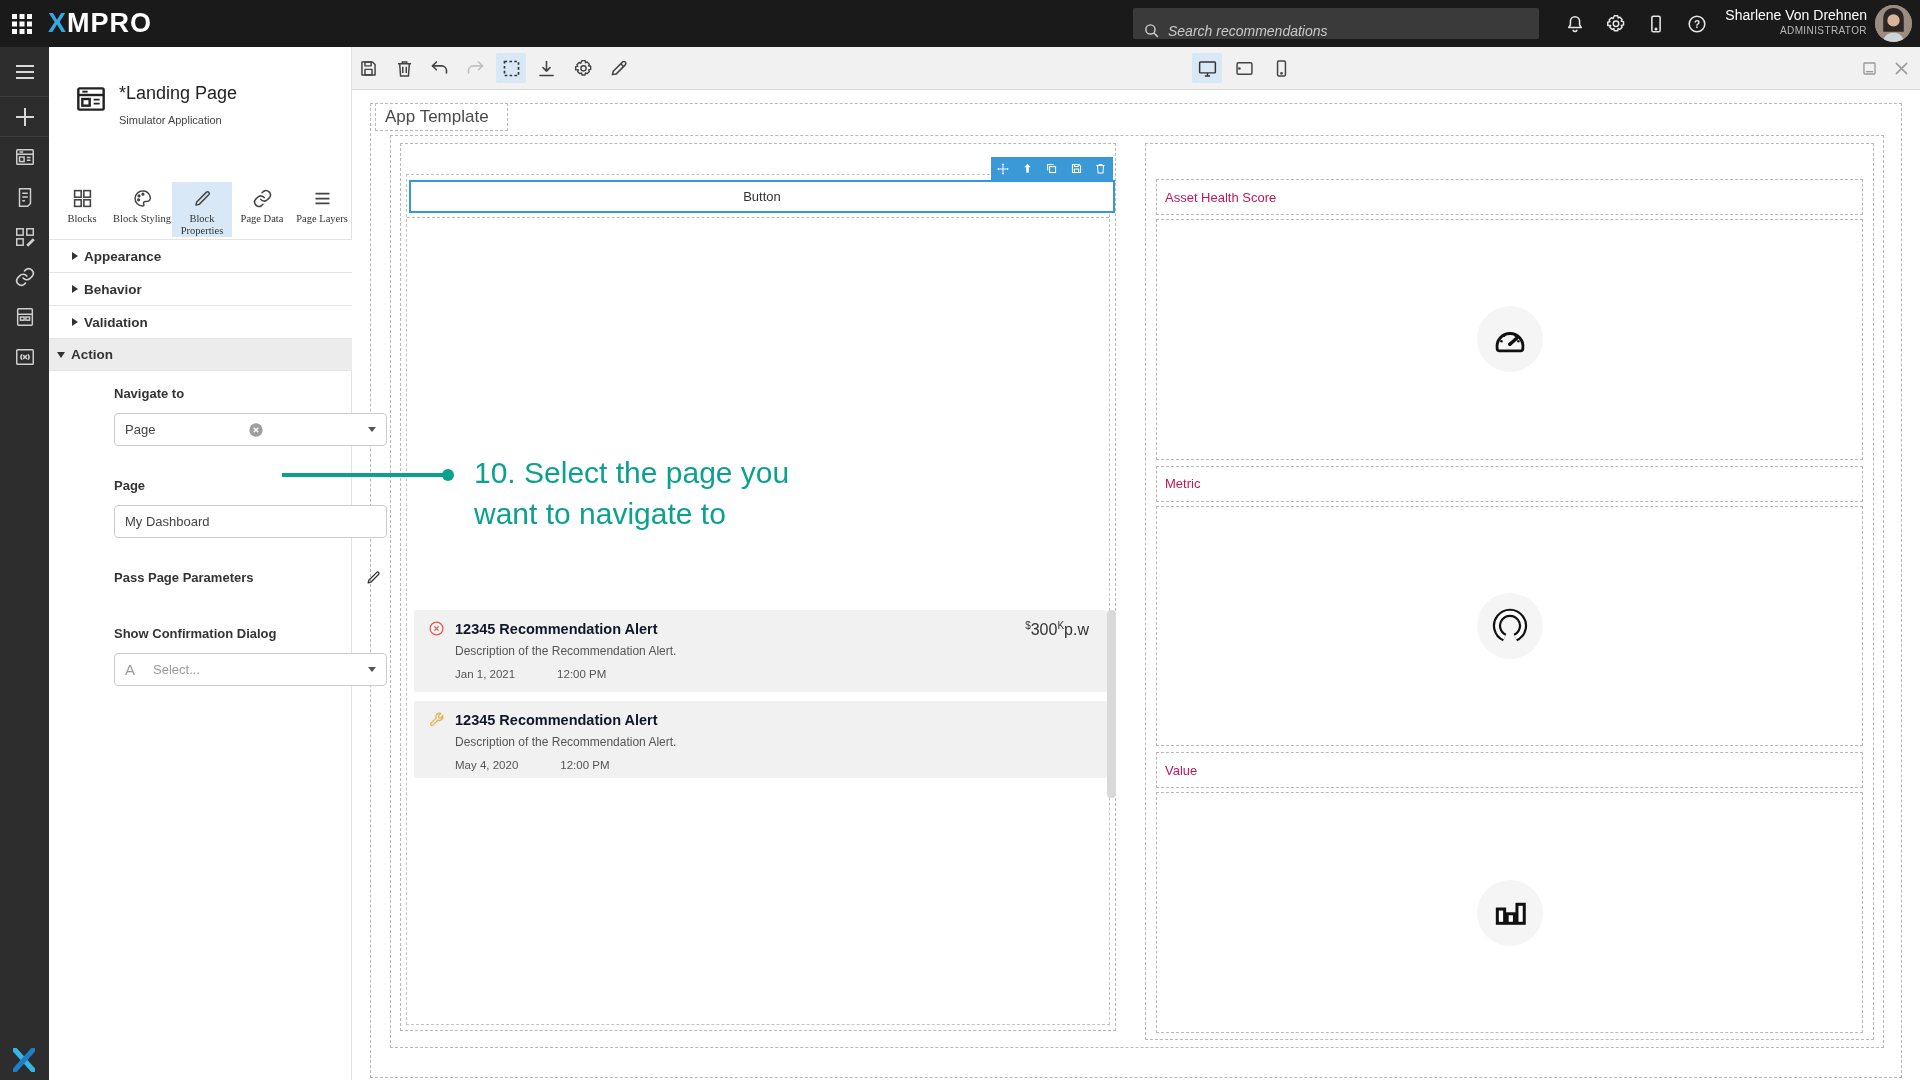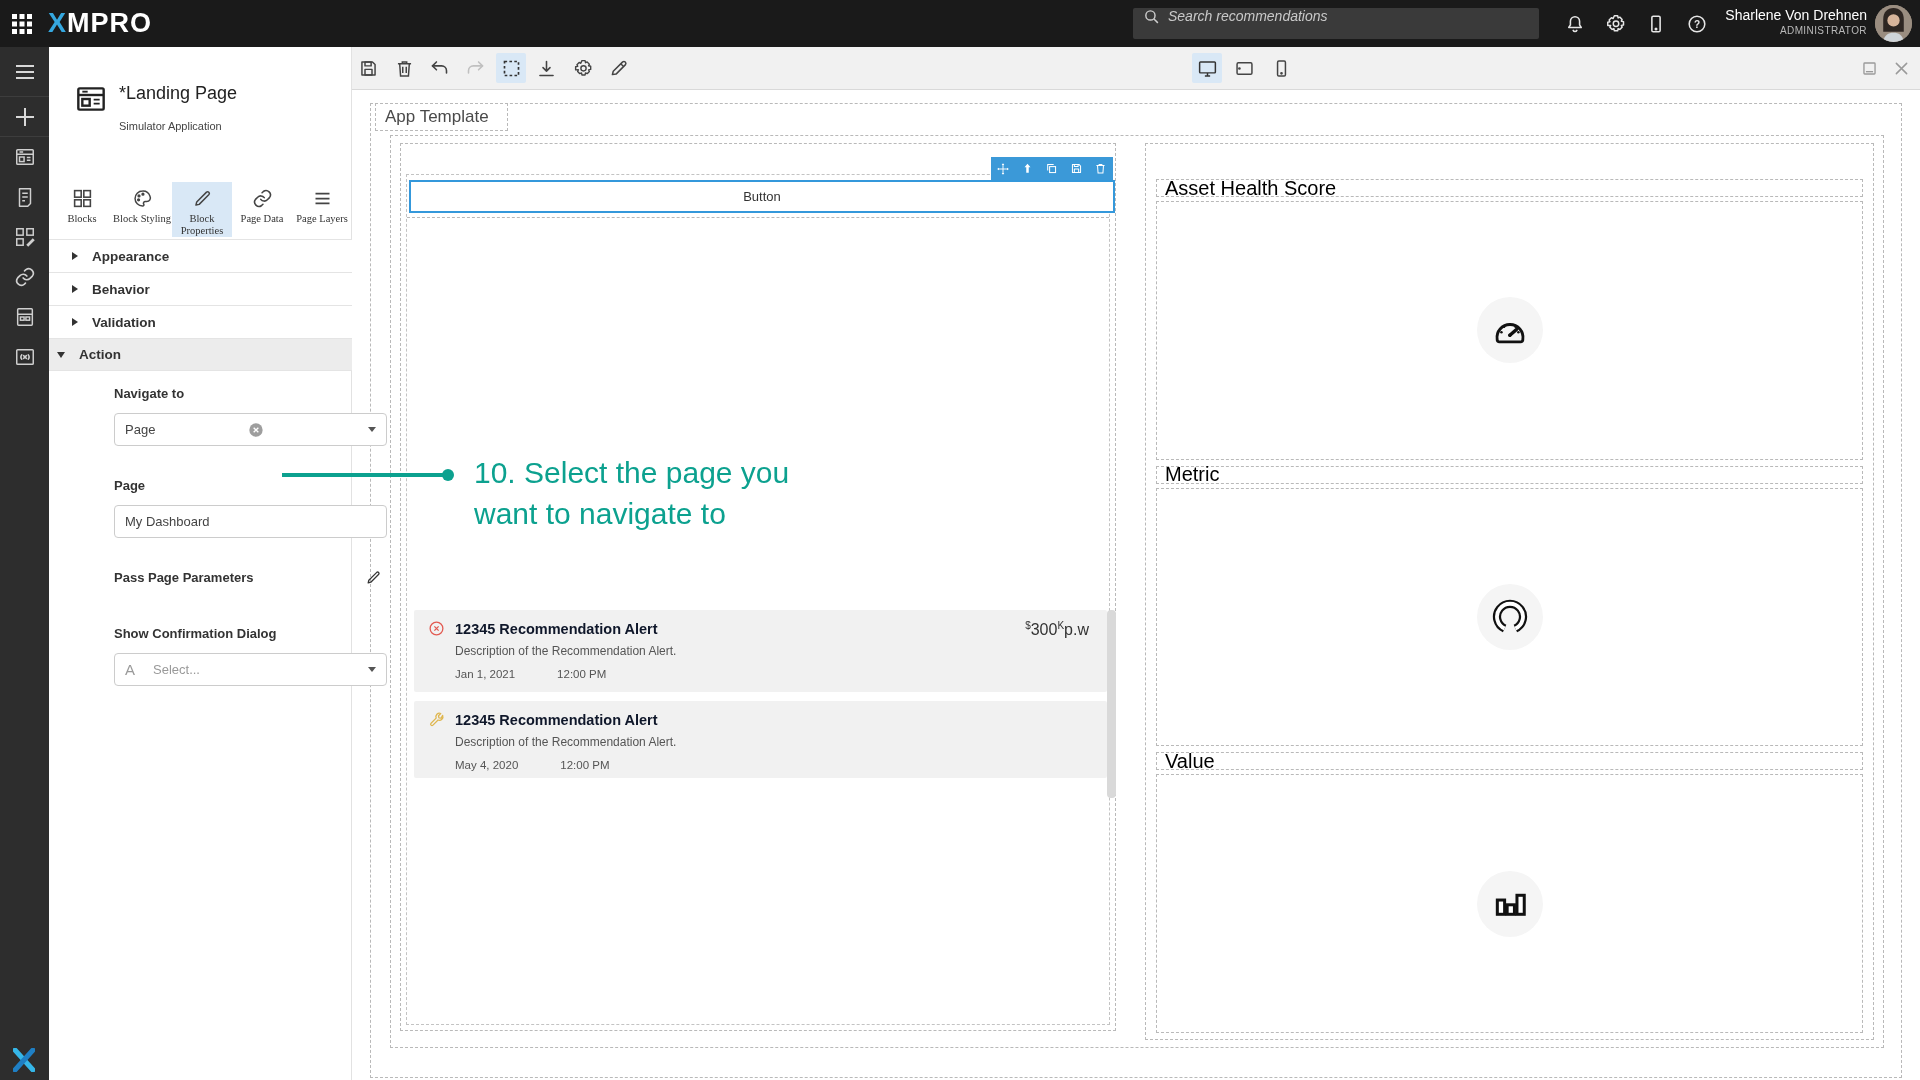--- a/index.html
+++ b/index.html
@@ -6,47 +6,47 @@
   html,body { width:1920px; height:1080px; }
   body { font-family: "Liberation Sans", sans-serif; overflow: hidden; background:#fff; }
   #app { position:relative; width:1920px; height:1080px; }
   svg { display:block; }
 
   
   .topbar { position:absolute; left:0; top:0; width:1920px; height:47px; background:#1a1a1a; z-index:30; }
   .waffle { position:absolute; left:10px; top:12px; width:24px; height:24px; cursor:pointer; }
   .logo { position:absolute; left:48px; top:8px; font-size:27px; font-weight:bold; letter-spacing:1px; color:#fff; }
   .logo .x1 { color:#35a8e0; }
-  .searchbox { position:absolute; left:1133px; top:8px; width:406px; height:31px; background:#3a3a3a; border-radius:2px; display:flex; align-items:flex-start; padding:0 10px; }
+  .searchbox { position:absolute; left:1133px; top:8px; width:406px; height:31px; background:#3a3a3a; border-radius:2px; display:flex; align-items:flex-end; padding:0 10px; }
   .searchbox input { flex:1; background:transparent; border:none; outline:none; color:#e8e8e8; font-size:14px; font-style:italic; font-family:"Liberation Sans",sans-serif; margin-left:8px; }
   .searchbox input::placeholder { color:#c9c9c9; font-style:italic; }
   .tb-icon { position:absolute; top:13px; width:22px; height:22px; cursor:pointer; }
   .userblock { position:absolute; right:53px; top:6px; text-align:right; color:#fff; }
   .userblock .uname { font-size:14px; line-height:19px; }
   .userblock .urole { font-size:10px; color:#b9b9b9; letter-spacing:.4px; }
   .avatar { position:absolute; right:8px; top:5px; width:37px; height:37px; border-radius:50%; overflow:hidden; background:#8e8478; cursor:pointer; }
 
   
   .rail { position:absolute; left:0; top:47px; bottom:0; width:49px; background:#2d2d2d; z-index:25; }
   .rail-btn { width:49px; height:40px; display:flex; align-items:center; justify-content:center; cursor:pointer; }
   .rail-sep { border-bottom:1px solid #3d3d3d; }
   .rail-x { position:absolute; left:13px; bottom:8px; width:22px; height:24px; }
 
   
   .panel { position:absolute; left:49px; top:47px; bottom:0; width:303px; background:#fff; z-index:20; border-right:1px solid #e2e2e2; }
   .panel-head { position:absolute; left:26px; top:36px; display:flex; gap:12px; }
   .panel-title { font-size:18px; color:#222; }
-  .panel-sub { font-size:11px; color:#444; margin-top:16px; }
+  .panel-sub { font-size:11px; color:#444; margin-top:10px; }
   .tabs { position:absolute; left:3px; top:135px; width:300px; height:55px; display:flex; }
   .tab { width:60px; height:55px; display:flex; flex-direction:column; align-items:center; padding-top:6px; cursor:pointer;font-family:Liberation Serif, serif; }
   .tab.sel { background:#d9e8f6; }
   .tab-label { font-size:10.5px; color:#333; text-align:center; line-height:12px; margin-top:4px; }
   .acc { position:absolute; left:0; width:303px; height:33px; border-top:1px solid #e4e4e4; display:flex; align-items:center; padding-left:23px; cursor:pointer; background:#fff; }
   .acc.open { background:#ececec; border-bottom:1px solid #e4e4e4;padding-left:8px; }
-  .acc-label { font-size:13.5px; font-weight:bold; color:#333; margin-left:14px; }
+  .acc-label { font-size:13.5px; font-weight:bold; color:#333; margin-left:6px; }
   .tri-r { width:0; height:0; border-left:6px solid #333; border-top:4.5px solid transparent; border-bottom:4.5px solid transparent; }
   .tri-d { width:0; height:0; border-top:6px solid #333; border-left:4.5px solid transparent; border-right:4.5px solid transparent; }
   .f-label { position:absolute; left:65px; font-size:13px; color:#333; }
   .f-label.b { font-weight:bold; }
   .field { position:absolute; left:65px; width:273px; height:33px; border:1px solid #ccc; border-radius:4px; background:#fff; display:flex; align-items:center; padding:0 10px; font-size:13px; color:#444; }
   .field .caret { margin-left:auto; }
   .caret { width:0; height:0; border-top:5px solid #555; border-left:4px solid transparent; border-right:4px solid transparent; }
   .clear-ic { width:16px; height:16px; margin-left:auto; margin-right:12px; cursor:pointer; }
   .sel-ph { color:#999; margin-left:18px; }
   .a-glyph { color:#9a9a9a; font-size:15px; }
@@ -75,21 +75,21 @@
   .card-value { position:absolute; right:18px; top:10px; font-size:16px; color:#333; }
   .card-value sup { font-size:10px; }
   .card-desc { font-size:12px; color:#555; margin:7px 0 0 27px; }
   .card-date { font-size:11.5px; color:#555; margin:10px 0 0 27px; }
   .card-date .t { margin-left:42px; }
   .vscroll { position:absolute; left:706px; top:466px; width:9px; height:188px; background:#d9d9d9; border-radius:4px; cursor:pointer; }
 
   
   .col-right { display:flex; flex-direction:column; padding:35px 10px 6px 10px; }
   .sec { display:flex; flex-direction:column; flex:1; }
-  .sec-label { border:1px dashed #b9b9b9; height:18px; display:flex; align-items:center; padding-left:8px; font-size:20px; color:#000000; flex:none; }
+  .sec-label { border:1px dashed #b9b9b9; height:36px; display:flex; align-items:center; padding-left:8px; font-size:13px; color:#be185d; flex:none; }
   .sec-body { border:1px dashed #b9b9b9; margin-top:4px; flex:1; display:flex; align-items:center; justify-content:center; cursor:pointer; }
   .icon-circle { width:66px; height:66px; border-radius:50%; background:#f5f5f5; display:flex; align-items:center; justify-content:center; }
   .sec + .sec { margin-top:6px; }
 
   
   .anno-line { position:absolute; left:282px; top:473px; width:162px; height:4px; background:#0ca18f; z-index:40; }
   .anno-dot { position:absolute; left:442px; top:469px; width:12px; height:12px; border-radius:50%; background:#0ca18f; z-index:40; }
   .anno-text { position:absolute; left:474px; top:452px; font-size:30px; line-height:41px; color:#0ca18f; z-index:40; }
 </style>
 </head>

